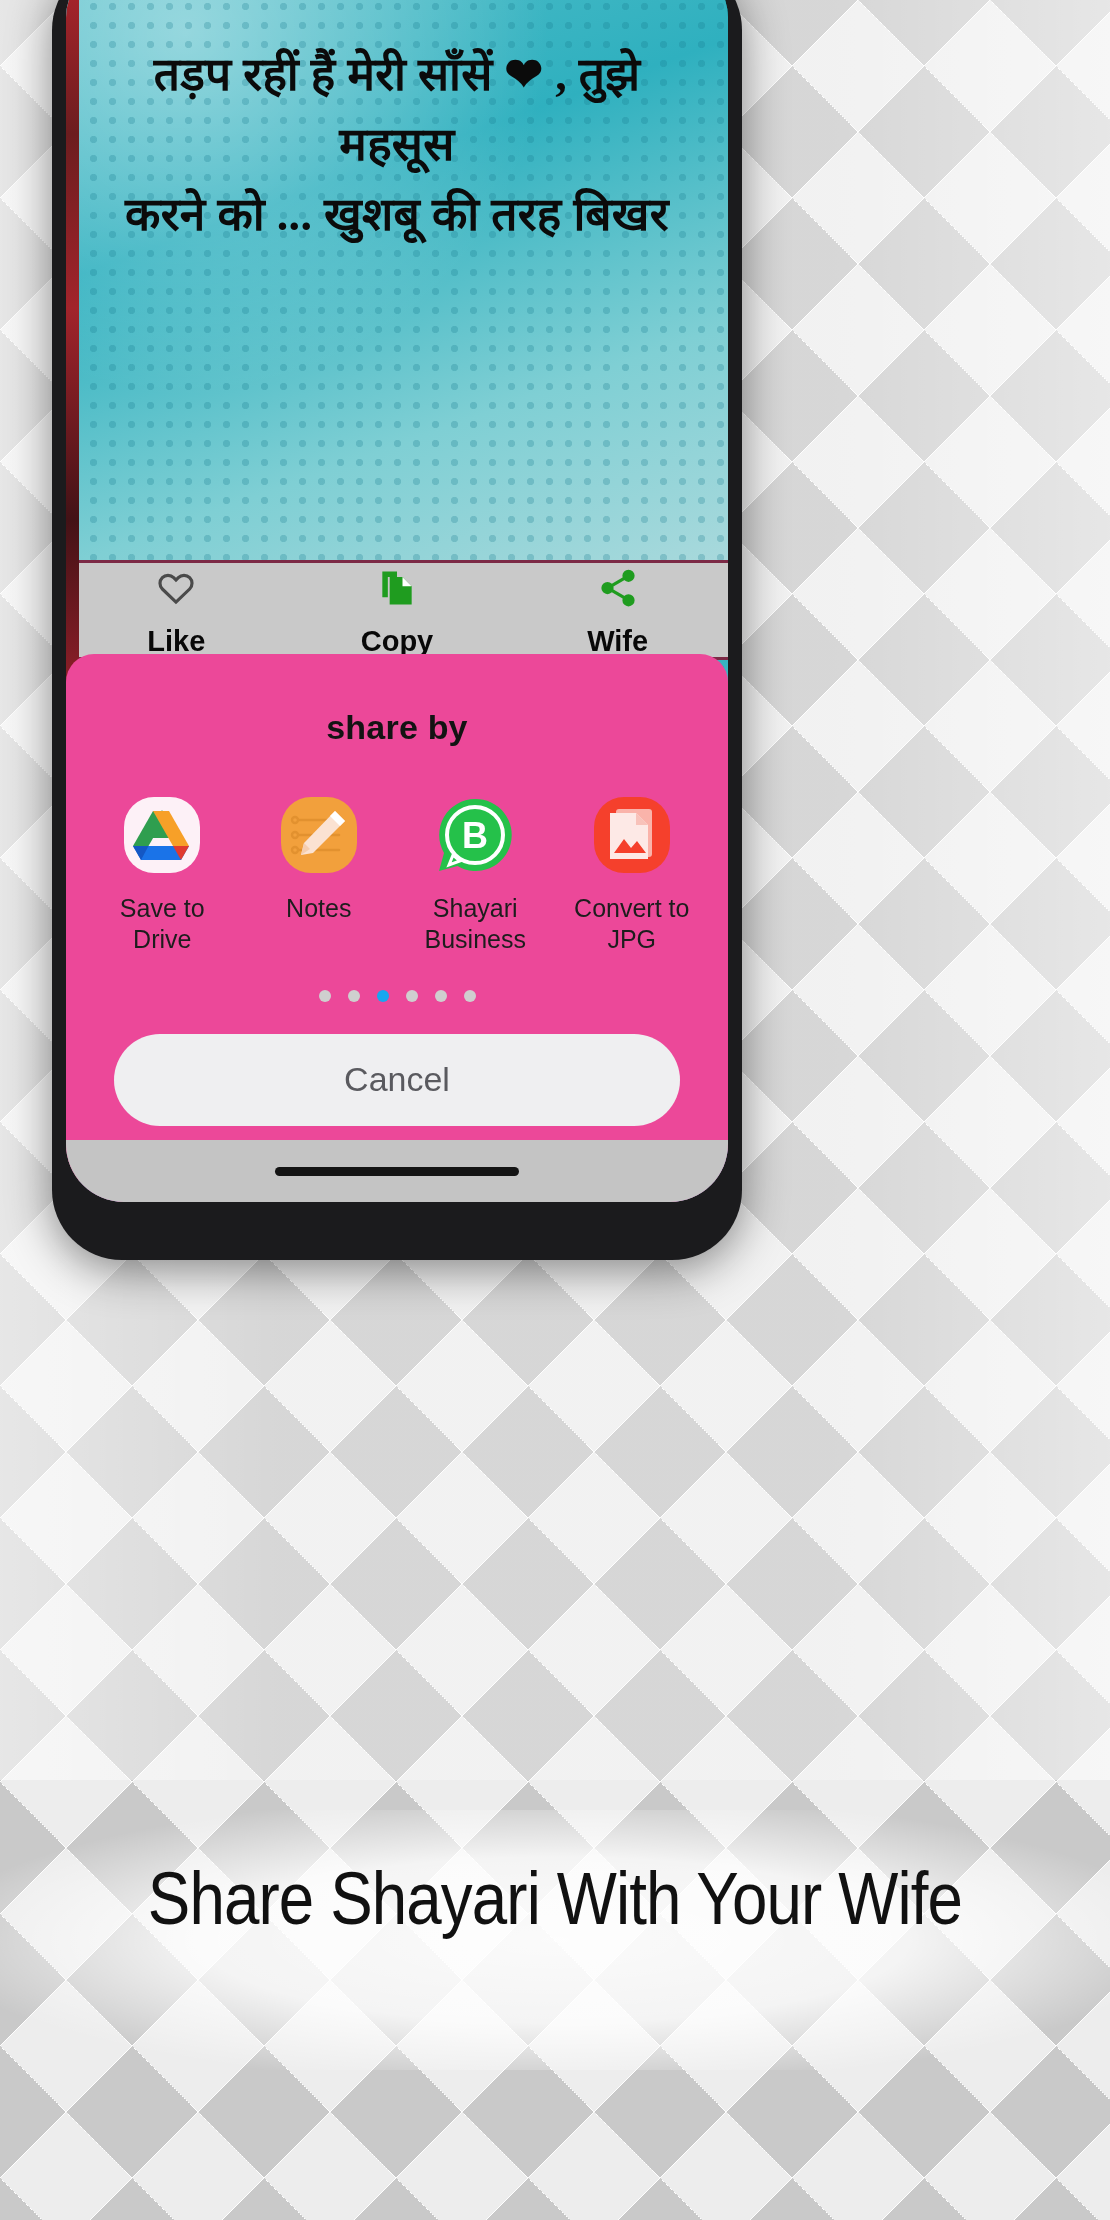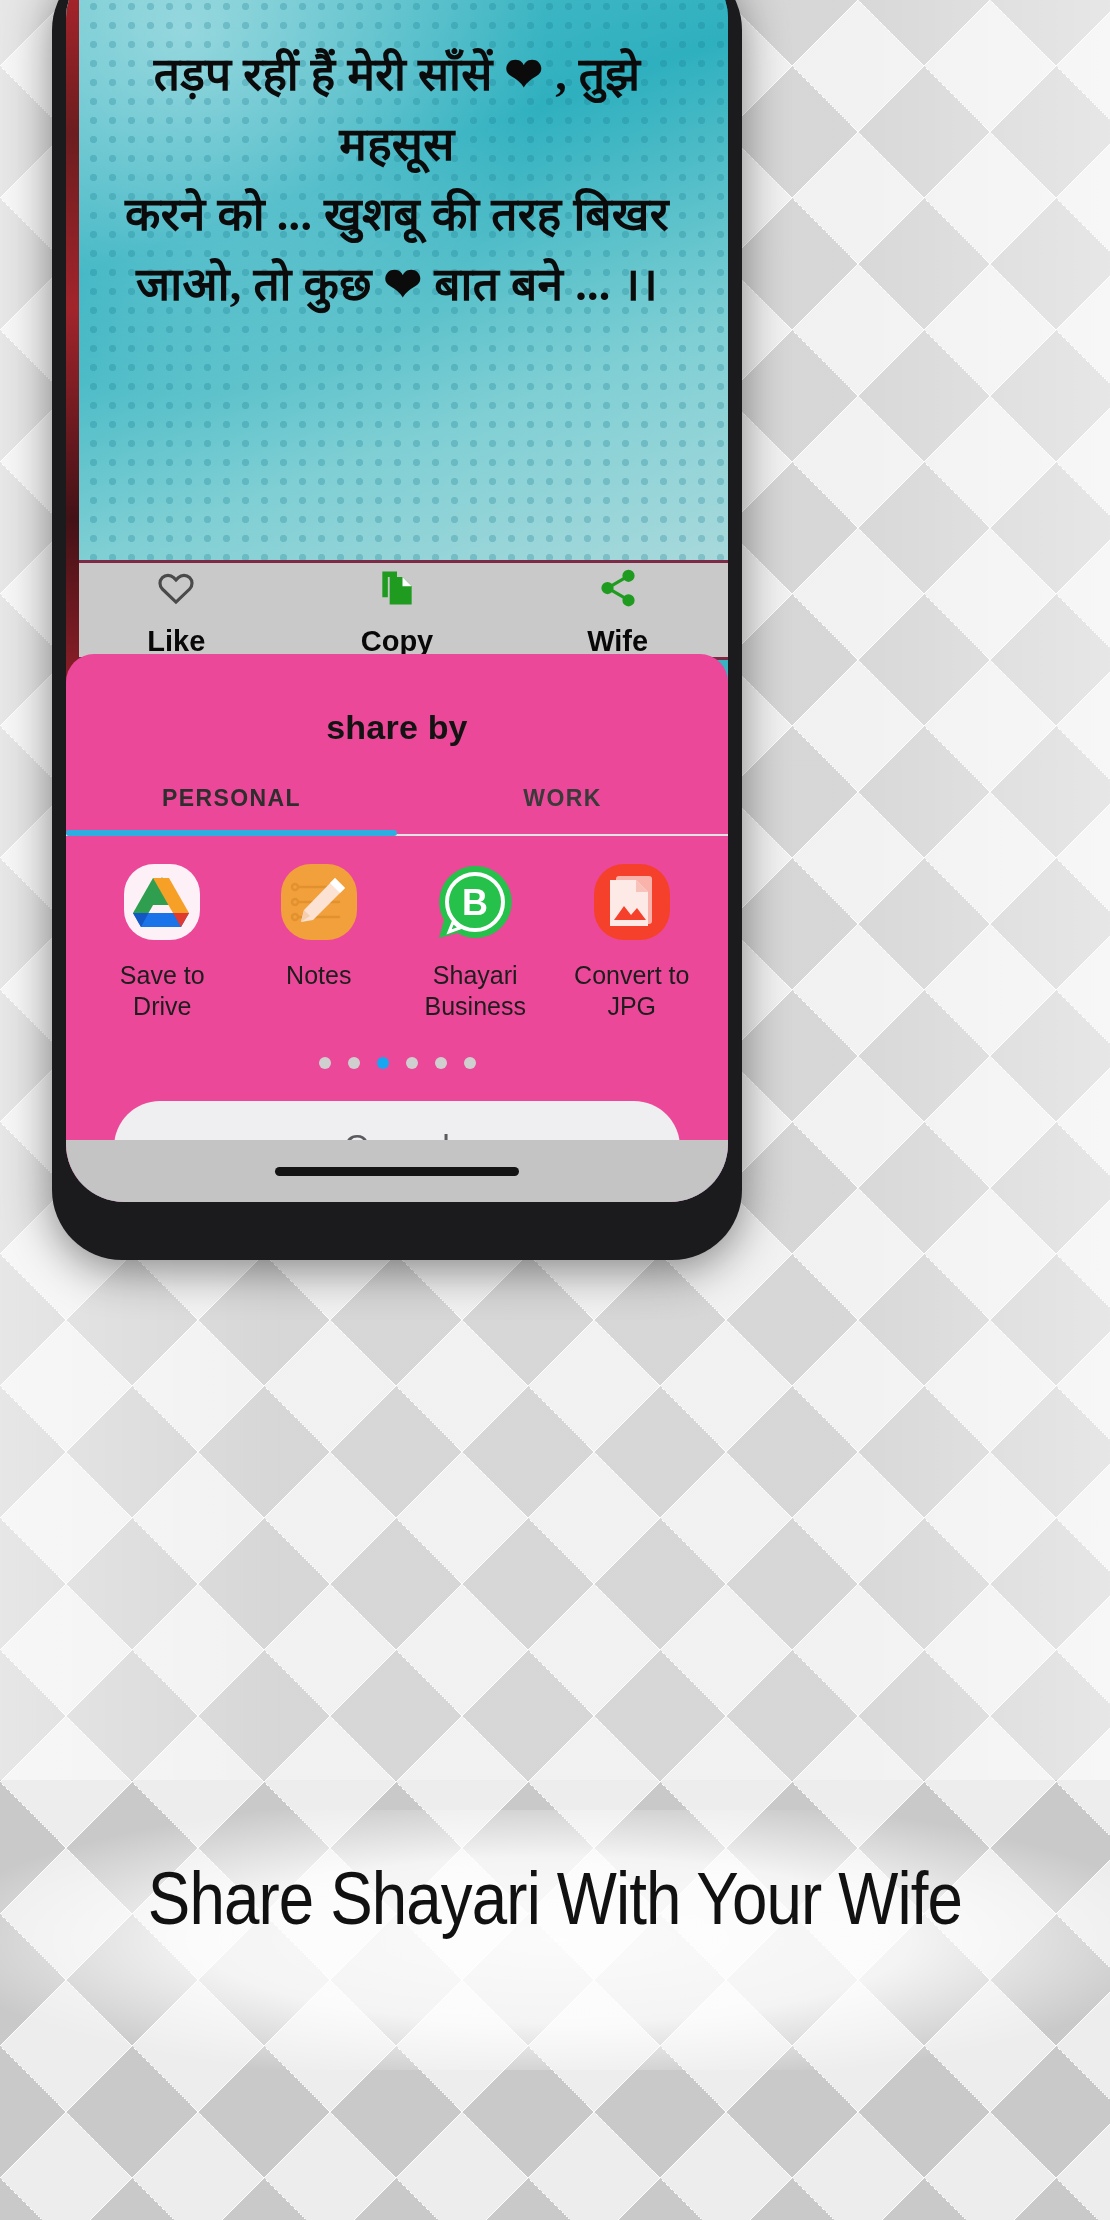--- a/index.html
+++ b/index.html
@@ -246,21 +246,20 @@
   <div class="side-btn" id="btn-power"></div>
 
   <div id="phone-inner">
     <div id="screen">
 
       <div id="film-edge"></div>
 
       <div class="shayari-card" id="card1">
         <div class="shayari-text">तड़प रहीं हैं मेरी साँसें ❤ , तुझे महसूस</div>
         <div class="shayari-text">करने को ...  खुशबू की तरह बिखर</div>
-        <div class="shayari-text">जाओ, तो कुछ ❤ बात बने ...  ।।</div>
       </div>
 
       <div id="action-bar">
 
         <div class="action-item">
           <div class="action-icon">
             <svg width="42" height="40" viewBox="0 0 24 24" fill="none" stroke="#4a4a4a" stroke-width="1.9">
               <path d="M12 20.5 3.8 12.6a4.8 4.8 0 1 1 6.8-6.8l1.4 1.4 1.4-1.4a4.8 4.8 0 1 1 6.8 6.8z"></path>
             </svg>
           </div>
@@ -295,25 +294,20 @@
       </div>
 
       <div class="shayari-card" id="card2">
         <div class="shayari-text">हमारी गलतियों से कही टूट न जाना ,</div>
       </div>
 
       <div id="share-sheet">
 
         <div id="sheet-title">share by</div>
 
-        <div id="tabs">
-          <div class="tab active">PERSONAL</div>
-          <div class="tab inactive">WORK</div>
-          <div id="tab-underline"></div>
-        </div>
 
         <div id="app-grid">
 
           <div class="app-cell">
             <div class="app-icon">
               <svg width="84" height="84" viewBox="0 0 84 84">
                 <rect x="4" y="4" width="76" height="76" rx="30" fill="#fdf1f7"></rect>
                 <path d="M42 17 L58 45 H26 Z" fill="#2f9e4f"></path>
                 <path d="M42 17 L58 45 H70 L54 17 Z" fill="#0f7b35" opacity="0"></path>
                 <g transform="translate(0,0)">

